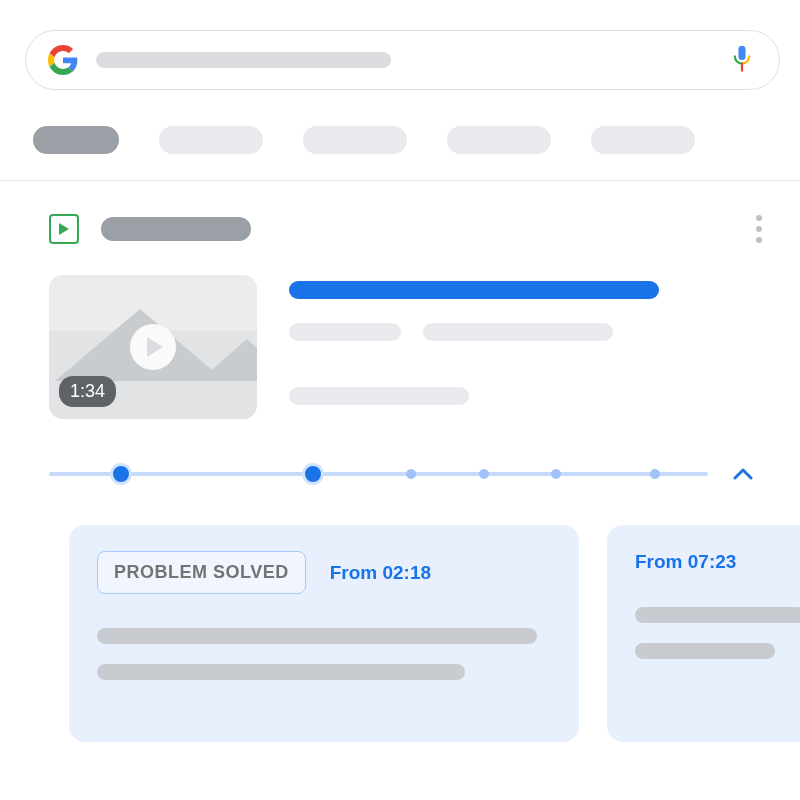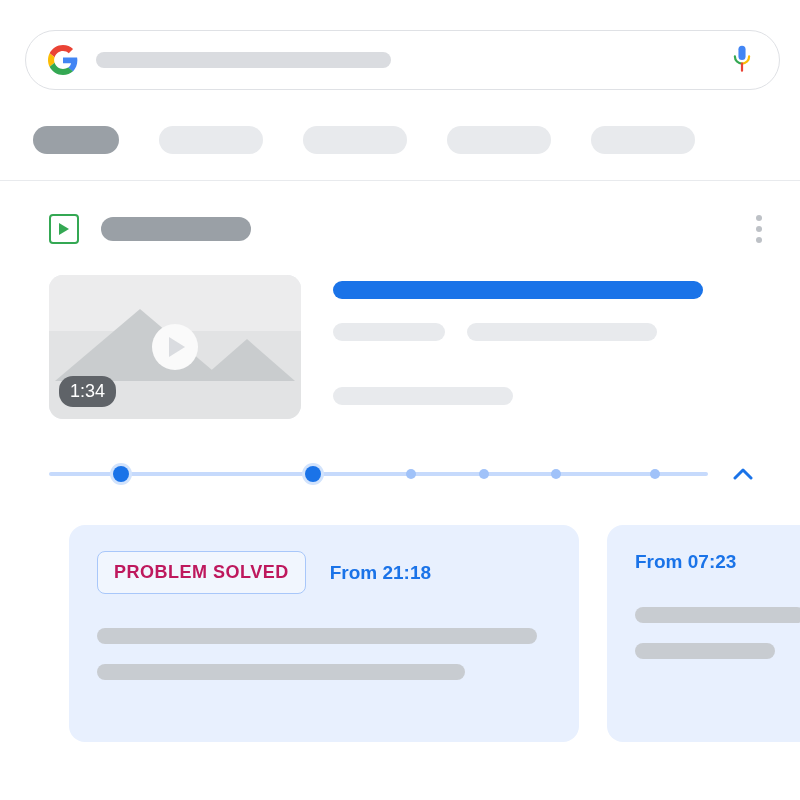--- a/index.html
+++ b/index.html
@@ -112,21 +112,21 @@
   }
 
   
   .video-row {
     display: flex;
     gap: 32px;
     margin-top: 28px;
     padding-left: 24px;
   }
   .thumb {
-    width: 252px;
+    width: 208px;
     height: 144px;
     border-radius: 14px;
     background: #e8eaed;
     position: relative;
     overflow: hidden;
   }
   .thumb .sky {
     position: absolute; inset: 0 0 auto 0; height: 56px; background: #ececed;
   }
   .thumb .ground {
@@ -250,21 +250,21 @@
   .card.c2 { width: 260px; }
   .card .row1 {
     display: flex;
     align-items: center;
     gap: 24px;
     margin-bottom: 34px;
   }
   .chip {
     border: 1.5px solid #a8c7fa;
     background: #f1f6fe;
-    color: #be185d;
+    color: #737373;
     font-weight: 700;
     font-size: 18px;
     padding: 10px 16px;
     border-radius: 8px;
     letter-spacing: 0.5px;
   }
   .from-time {
     color: #1a73e8;
     font-weight: 700;
     font-size: 19px;
@@ -363,21 +363,21 @@
       <svg width="20" height="12" viewBox="0 0 20 12">
           <polyline points="2,10 10,2 18,10" fill="none" stroke="#1a73e8" stroke-width="3" stroke-linecap="round" stroke-linejoin="round"></polyline>
         </svg>
     </div>
   </div>
 
   <div class="cards">
     <div class="card c1">
       <div class="row1">
         <div class="chip">PROBLEM SOLVED</div>
-        <div class="from-time">From 21:18</div>
+        <div class="from-time">From 02:18</div>
       </div>
       <div class="skel s1"></div>
       <div class="skel s2"></div>
     </div>
     <div class="card c2">
       <div class="row1">
         <div class="from-time">From 07:23</div>
       </div>
       <div class="skel s1"></div>
       <div class="skel s2"></div>

